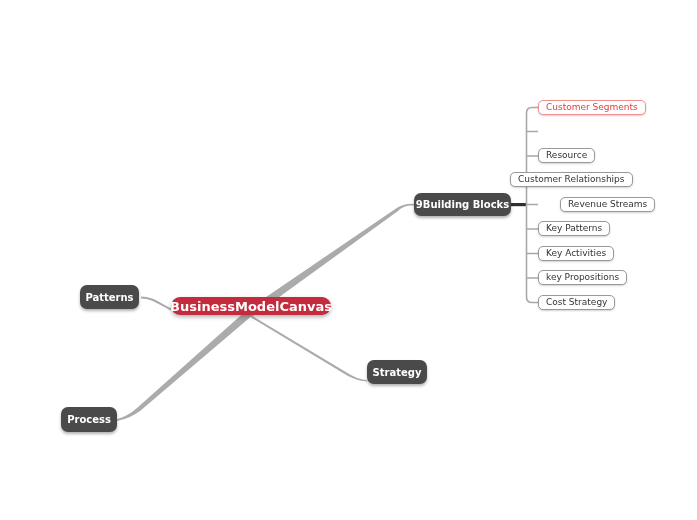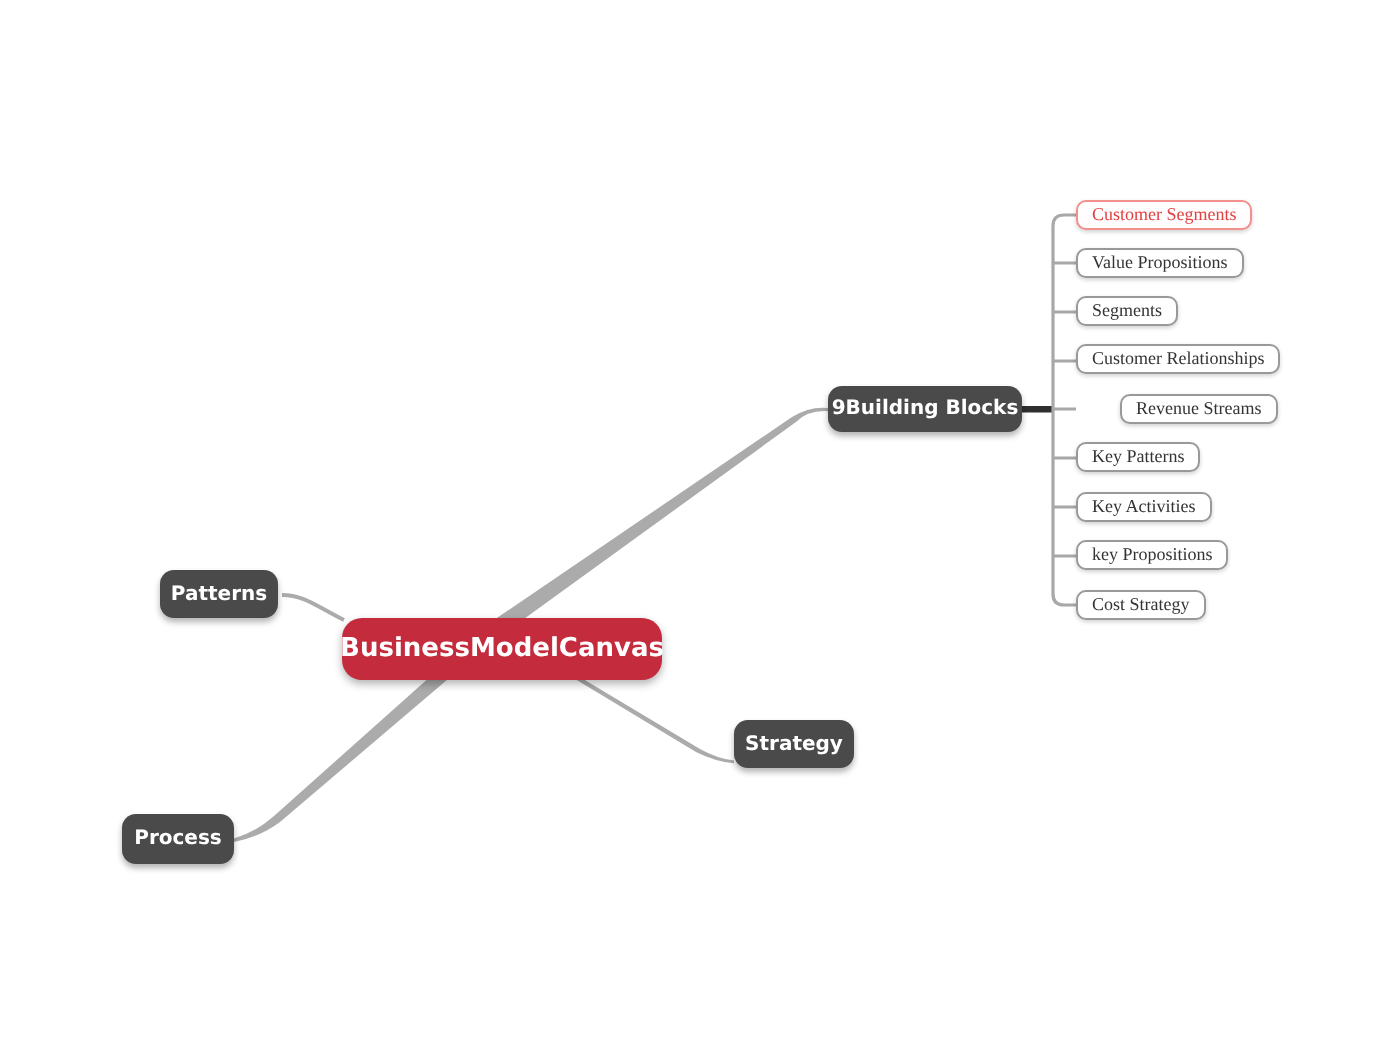--- a/index.html
+++ b/index.html
@@ -35,21 +35,20 @@
   }
   .node-leaf{
     background:#ffffff;
     border:1px solid var(--leaf-border,#999999);
     color:var(--leaf-text,#333333);
     font-size:9px;
     height:15px;line-height:13px;
     padding:0 7px;
     border-radius:5px;
     box-shadow:0 1px 2px rgba(0,0,0,.18);
-    font-family:Liberation Serif, serif;
   }
   .node-leaf.highlight{
     border-color:var(--highlight-border,#f2908d);
     color:var(--highlight-text,#e04040);
     background:#fffdfd;
   }
 </style>
 </head>
 <body>
 
@@ -65,21 +64,21 @@
 
     <path class="thin-link" d="M 141,297.5 C 152,297.5 158,303 172,310"></path>
 
     <path class="dark-link" d="M 510,204.6 L 527,204.6"></path>
 
     <path class="spine" d="M 538,107.5 L 532,107.5 Q 526.5,107.5 526.5,113 L 526.5,297 Q 526.5,302.5 532,302.5 L 538,302.5"></path>
 
     <path class="spine" d="M 526.5,131.5 H 538 M 526.5,156 H 538 M 526.5,180.5 H 538 M 526.5,204.5 H 538 M 526.5,229 H 538 M 526.5,253.5 H 538 M 526.5,278 H 538"></path>
   </svg>
 
-  <div class="node node-root" style="left:171px;top:309px;width:160px;height:31px;">
+  <div class="node node-root" style="left:171px;top:297px;width:160px;height:18px;">
     <span>BusinessModelCanvas</span>
   </div>
 
   <div class="node node-branch" style="left:80px;top:285px;width:59px;height:24px;text-align:center;">
     <span>Patterns</span>
   </div>
 
   <div class="node node-branch" style="left:414px;top:193px;width:97px;height:23px;">
     <span>9Building Blocks</span>
   </div>
@@ -88,27 +87,24 @@
     <span>Strategy</span>
   </div>
 
   <div class="node node-branch" style="left:61px;top:407px;width:56px;height:25px;">
     <span>Process</span>
   </div>
 
   <div class="node node-leaf highlight" style="left:538px;top:100px;">
     <span>Customer Segments</span>
   </div>
-  <div class="node node-leaf" style="left:538px;top:124px;">
-    <span>Value Propositions</span>
+  <div class="node node-leaf" style="left:538px;top:148px;">
+    <span>Resource</span>
   </div>
-  <div class="node node-leaf" style="left:538px;top:148px;">
-    <span>Segments</span>
-  </div>
-  <div class="node node-leaf" style="left:538px;top:172px;">
+  <div class="node node-leaf" style="left:510px;top:172px;">
     <span>Customer Relationships</span>
   </div>
   <div class="node node-leaf" style="left:560px;top:197px;">
     <span>Revenue Streams</span>
   </div>
   <div class="node node-leaf" style="left:538px;top:221px;">
     <span>Key Patterns</span>
   </div>
   <div class="node node-leaf" style="left:538px;top:246px;">
     <span>Key Activities</span>

